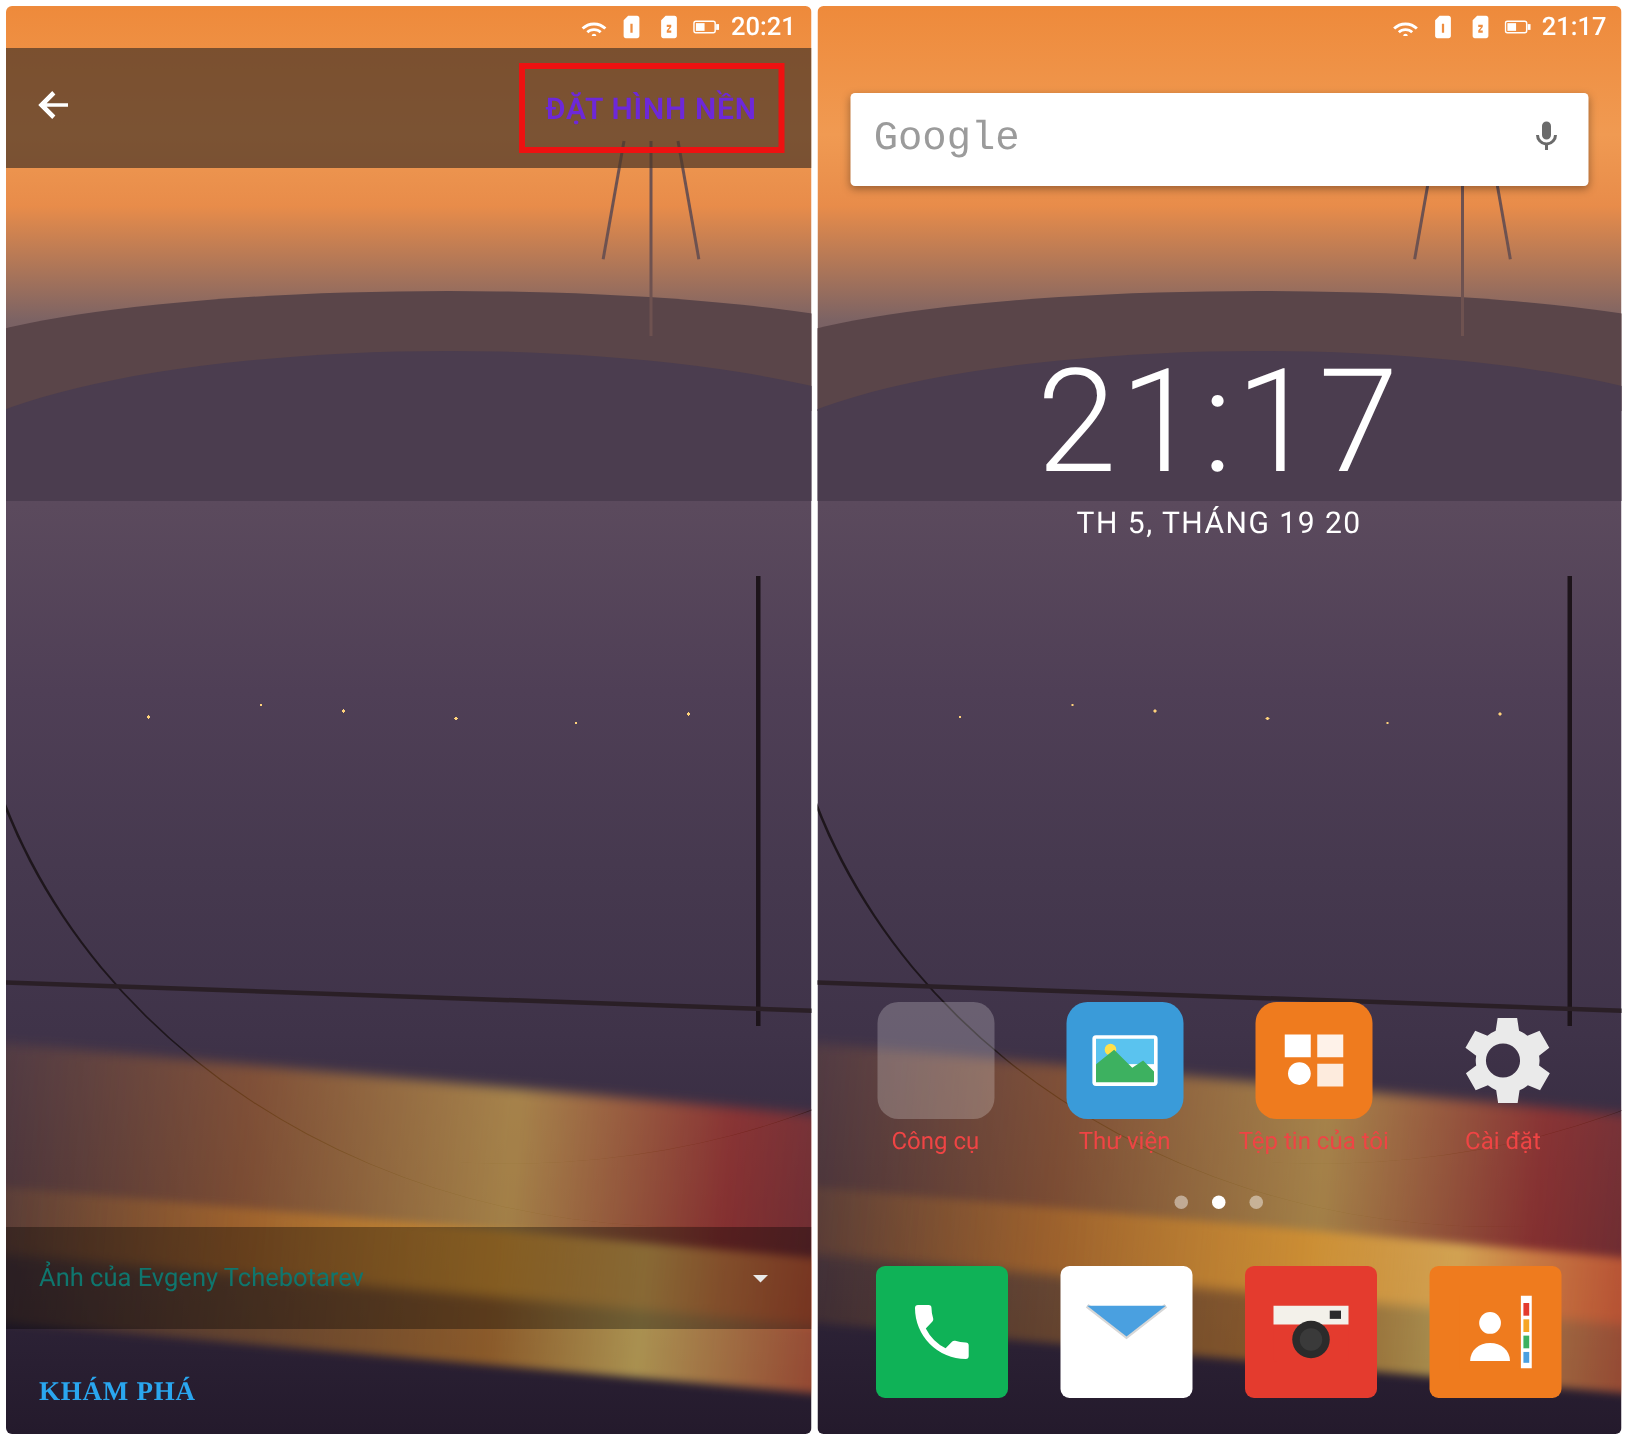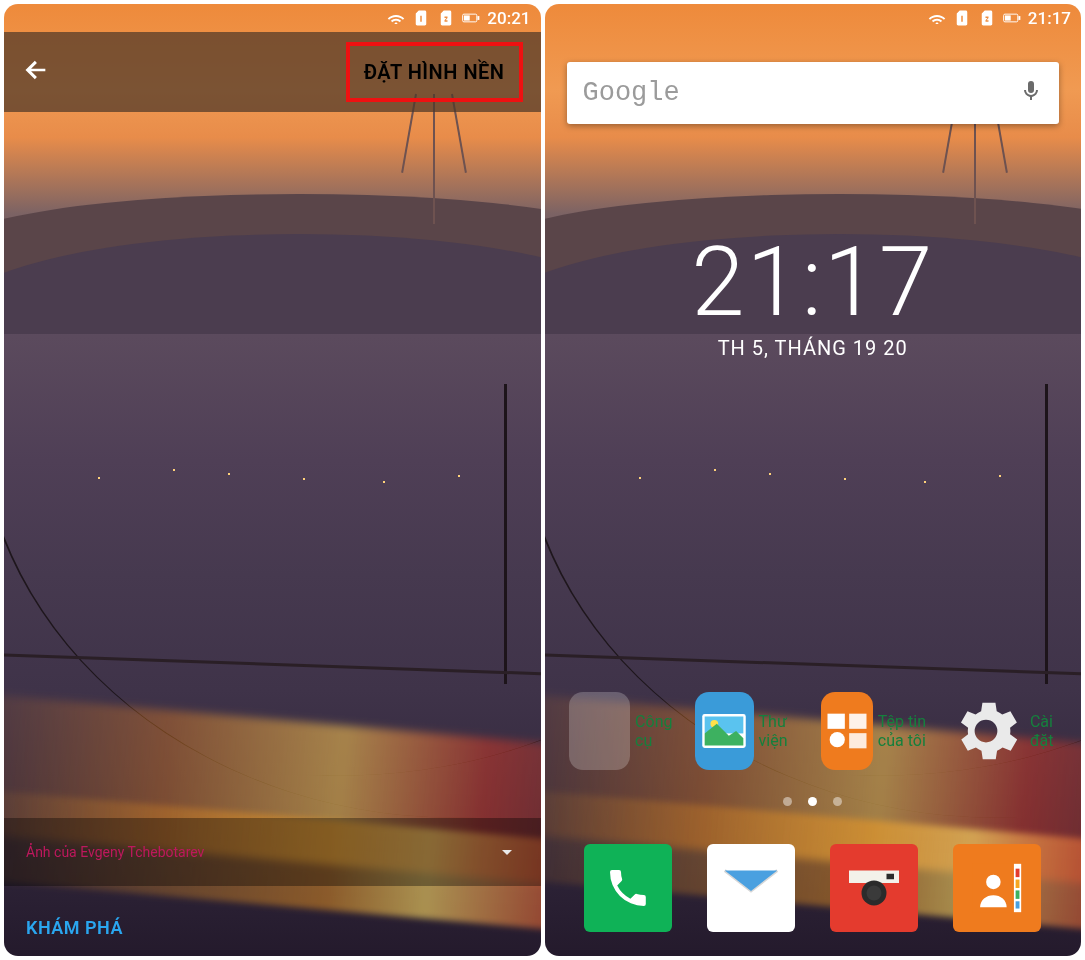--- a/index.html
+++ b/index.html
@@ -1,17 +1,17 @@
 <!DOCTYPE html>
 <html><head>
 <meta charset="utf-8">
 <style>
   html,body{margin:0;padding:0;background:#fff;font-family:Roboto,Arial,sans-serif;}
   .wrap{display:flex;gap:4px;padding:4px;box-sizing:border-box;width:1085px;}
-  .phone{position:relative;width:538px;height:952px;overflow:hidden;border-radius:14px;}
+  .phone{position:relative;width:538px;height:952px;overflow:hidden;border-radius:4px;}
   
   .wallpaper{position:absolute;inset:0;
     background:
       linear-gradient(to bottom,
         #ee8a3b 0%, #f09a52 9%, #e88c4a 14%,
         #7c6364 22%, #625062 28%, #5b4a5d 35%,
         #4f3f56 48%, #46394f 60%, #3f3349 72%,
         #2e2438 90%, #241a2c 100%);
   }
   .wallpaper::after{content:"";position:absolute;inset:0;
@@ -42,33 +42,33 @@
     background:linear-gradient(to right,rgba(255,120,20,0) 0%,rgba(255,160,30,.45) 45%,rgba(255,220,100,.6) 56%,rgba(255,40,20,.45) 76%,rgba(255,40,20,0) 100%);
     filter:blur(3px);}
 
   
   .status{position:absolute;top:0;left:0;right:0;height:28px;display:flex;justify-content:flex-end;align-items:center;gap:7px;padding:0 10px;color:#fff;font-size:17px;font-weight:500;}
   .status svg{width:18px;height:18px;fill:#fff;}
 
   
   .hdrA{position:absolute;top:28px;left:0;right:0;height:80px;background:rgba(78,55,40,.72);display:flex;align-items:center;justify-content:space-between;padding:0 18px;}
   .back{color:#fff;}
-  .setbtn{border:4px solid #e11;color:#000000;font-weight:600;font-size:20px;padding:14px 14px;letter-spacing:.5px;}
-  .credit{position:absolute;left:0;right:0;bottom:70px;background:rgba(0,0,0,.35);color:#be185d;font-size:14px;padding:22px 22px;display:flex;align-items:center;justify-content:space-between;}
-  .explore{position:absolute;left:22px;bottom:18px;color:#2aa6ef;font-size:18px;font-weight:600;letter-spacing:.5px;}
+  .setbtn{border:4px solid #e11;color:#6d28d9;font-weight:600;font-size:20px;padding:14px 14px;letter-spacing:.5px;}
+  .credit{position:absolute;left:0;right:0;bottom:70px;background:rgba(0,0,0,.35);color:#0f766e;font-size:17px;padding:22px 22px;display:flex;align-items:center;justify-content:space-between;}
+  .explore{position:absolute;left:22px;bottom:18px;color:#2aa6ef;font-size:18px;font-weight:600;letter-spacing:.5px;font-family:Liberation Serif, serif;}
 
   
   .search{position:absolute;top:58px;left:22px;right:22px;height:62px;background:#fff;border-radius:3px;box-shadow:0 2px 6px rgba(0,0,0,.35);display:flex;align-items:center;padding:0 16px;}
   .search .ph{color:#9b9b9b;font-size:27px;font-family:Liberation Mono, monospace;}
   .search .mic{margin-left:auto;}
   .clock{position:absolute;top:230px;left:0;right:0;text-align:center;color:#fff;}
   .clock .time{font-size:96px;font-weight:300;letter-spacing:2px;line-height:1;}
   .clock .date{font-size:20px;letter-spacing:1px;margin-top:6px;}
   .apps{position:absolute;bottom:186px;left:0;right:0;display:flex;justify-content:space-around;padding:0 16px;}
-  .app{display:flex;flex-direction:row;align-items:center;gap:5px;color:#15803d;font-size:16px;width:110px;}
+  .app{display:flex;flex-direction:column;align-items:center;gap:5px;color:#ef4444;font-size:16px;width:110px;}
   .appicon{width:78px;height:78px;border-radius:14px;display:flex;align-items:center;justify-content:center;}
   .dots{position:absolute;bottom:150px;left:0;right:0;display:flex;justify-content:center;gap:16px;}
   .dot{width:9px;height:9px;border-radius:50%;background:rgba(255,255,255,.45);}
   .dot.active{background:#fff;}
   .dock{position:absolute;bottom:24px;left:0;right:0;display:flex;justify-content:space-around;padding:0 22px;}
   .dockicon{width:88px;height:88px;border-radius:6px;display:flex;align-items:center;justify-content:center;}
 
   
   .ic-folder{background:rgba(255,255,255,.22);display:grid;grid-template-columns:1fr 1fr 1fr;grid-template-rows:1fr 1fr 1fr;gap:3px;padding:7px;box-sizing:border-box;}
   .ic-folder span{border-radius:4px;}

